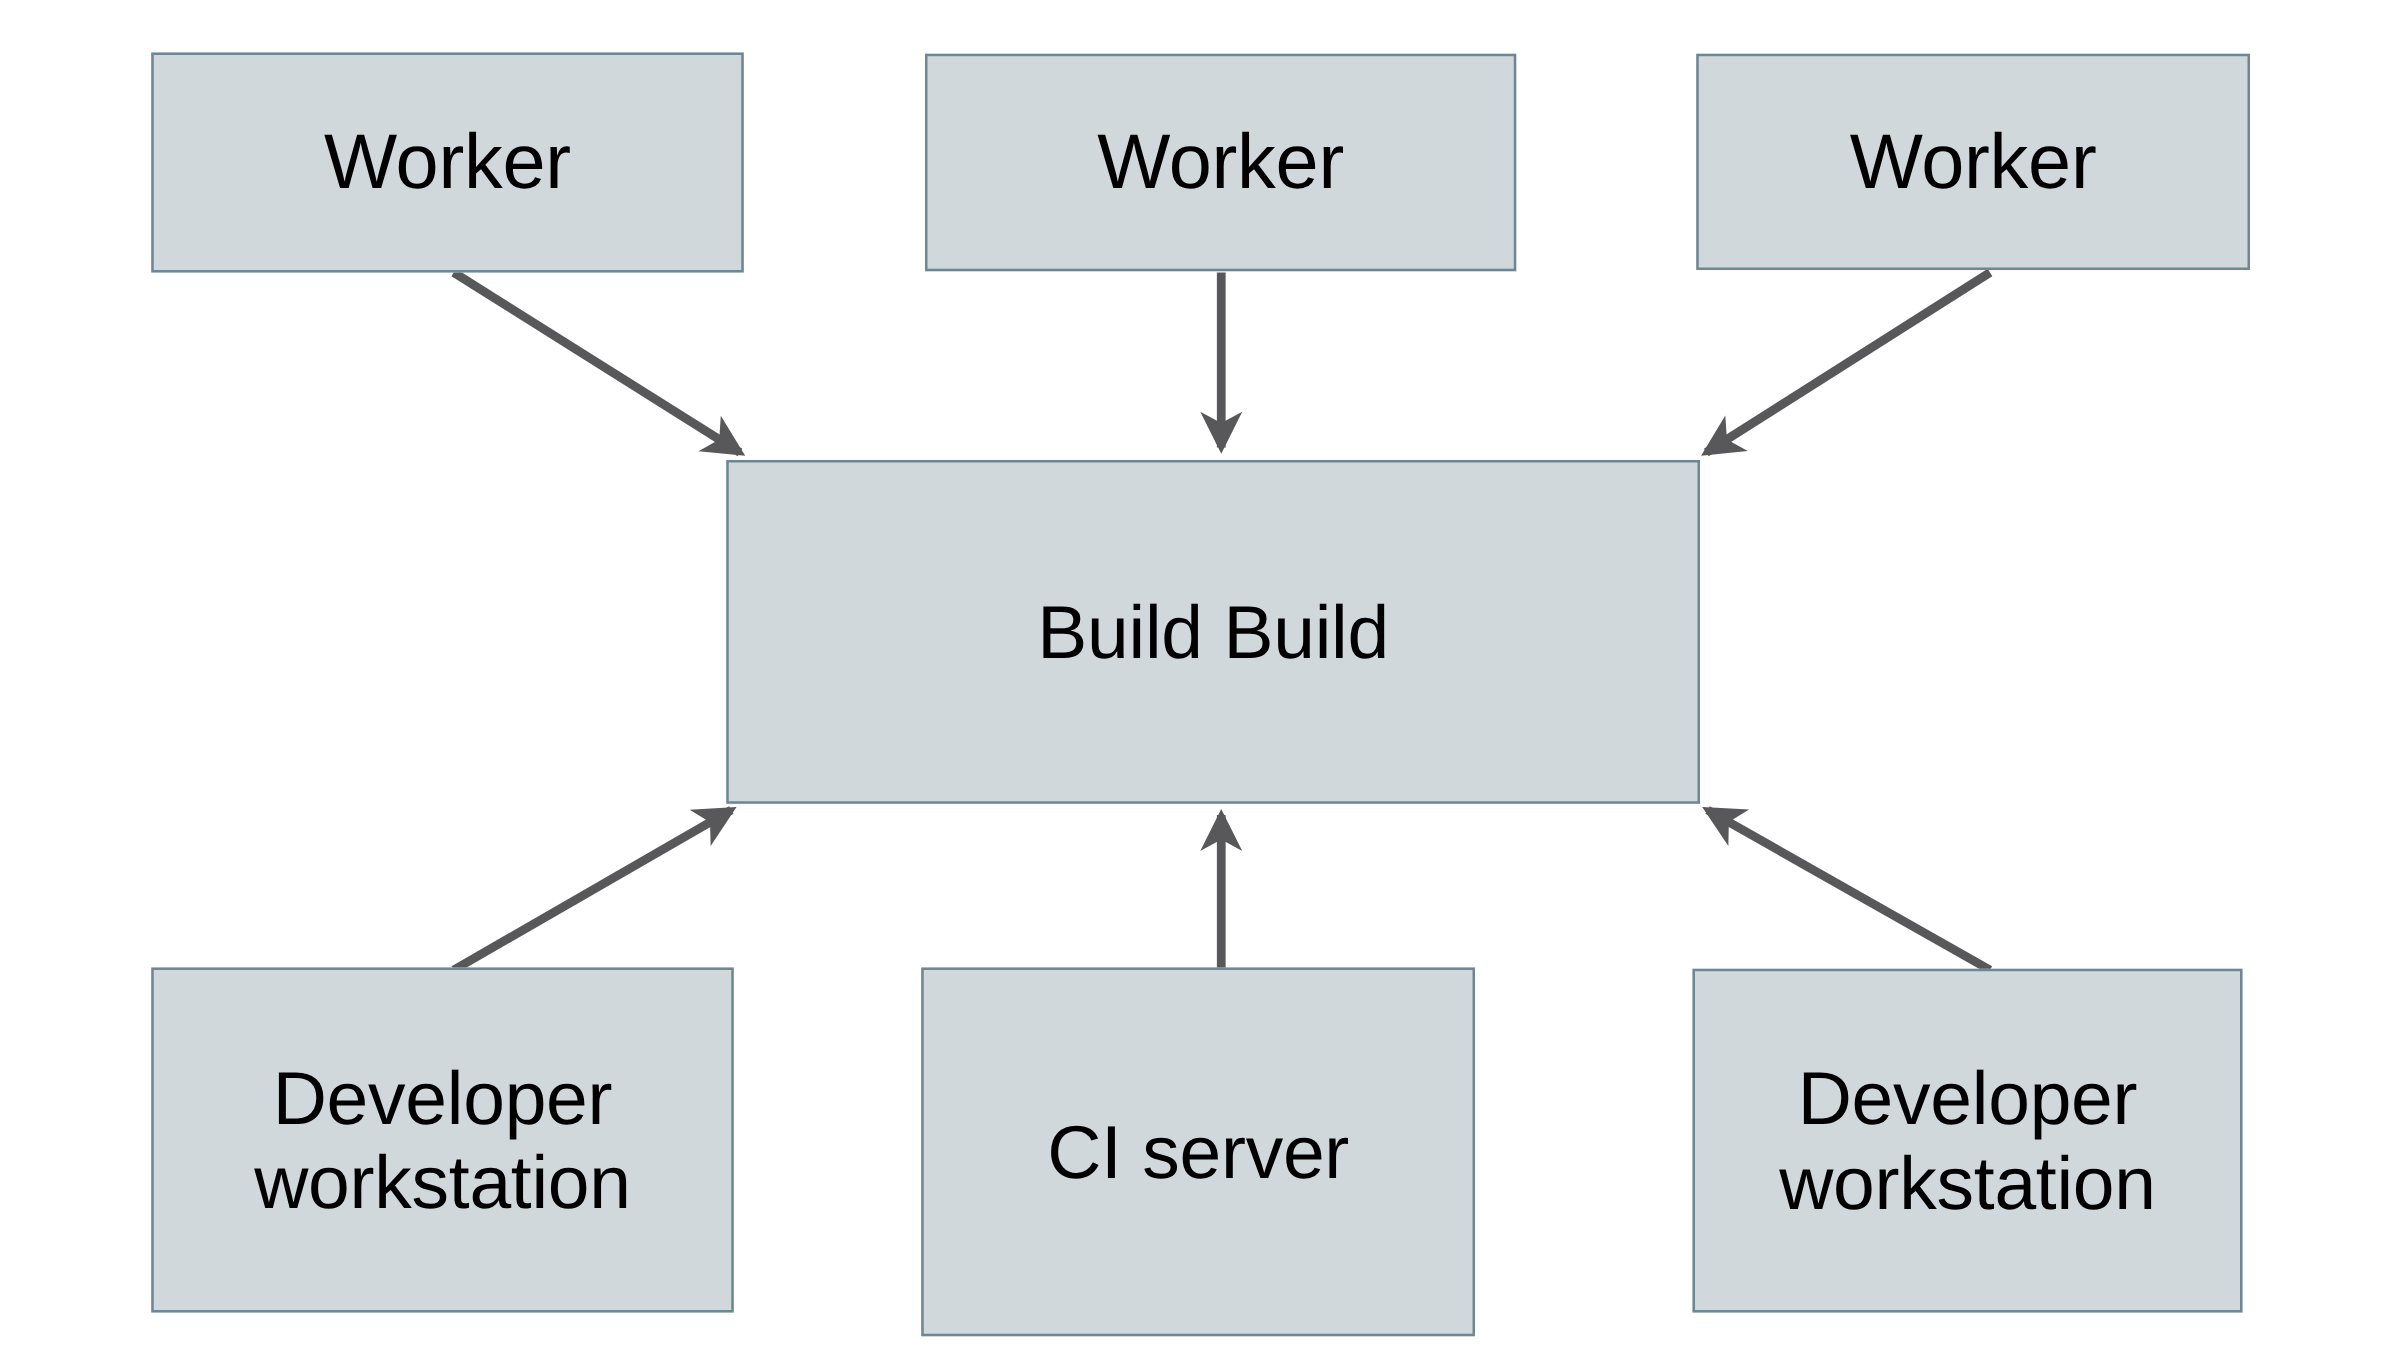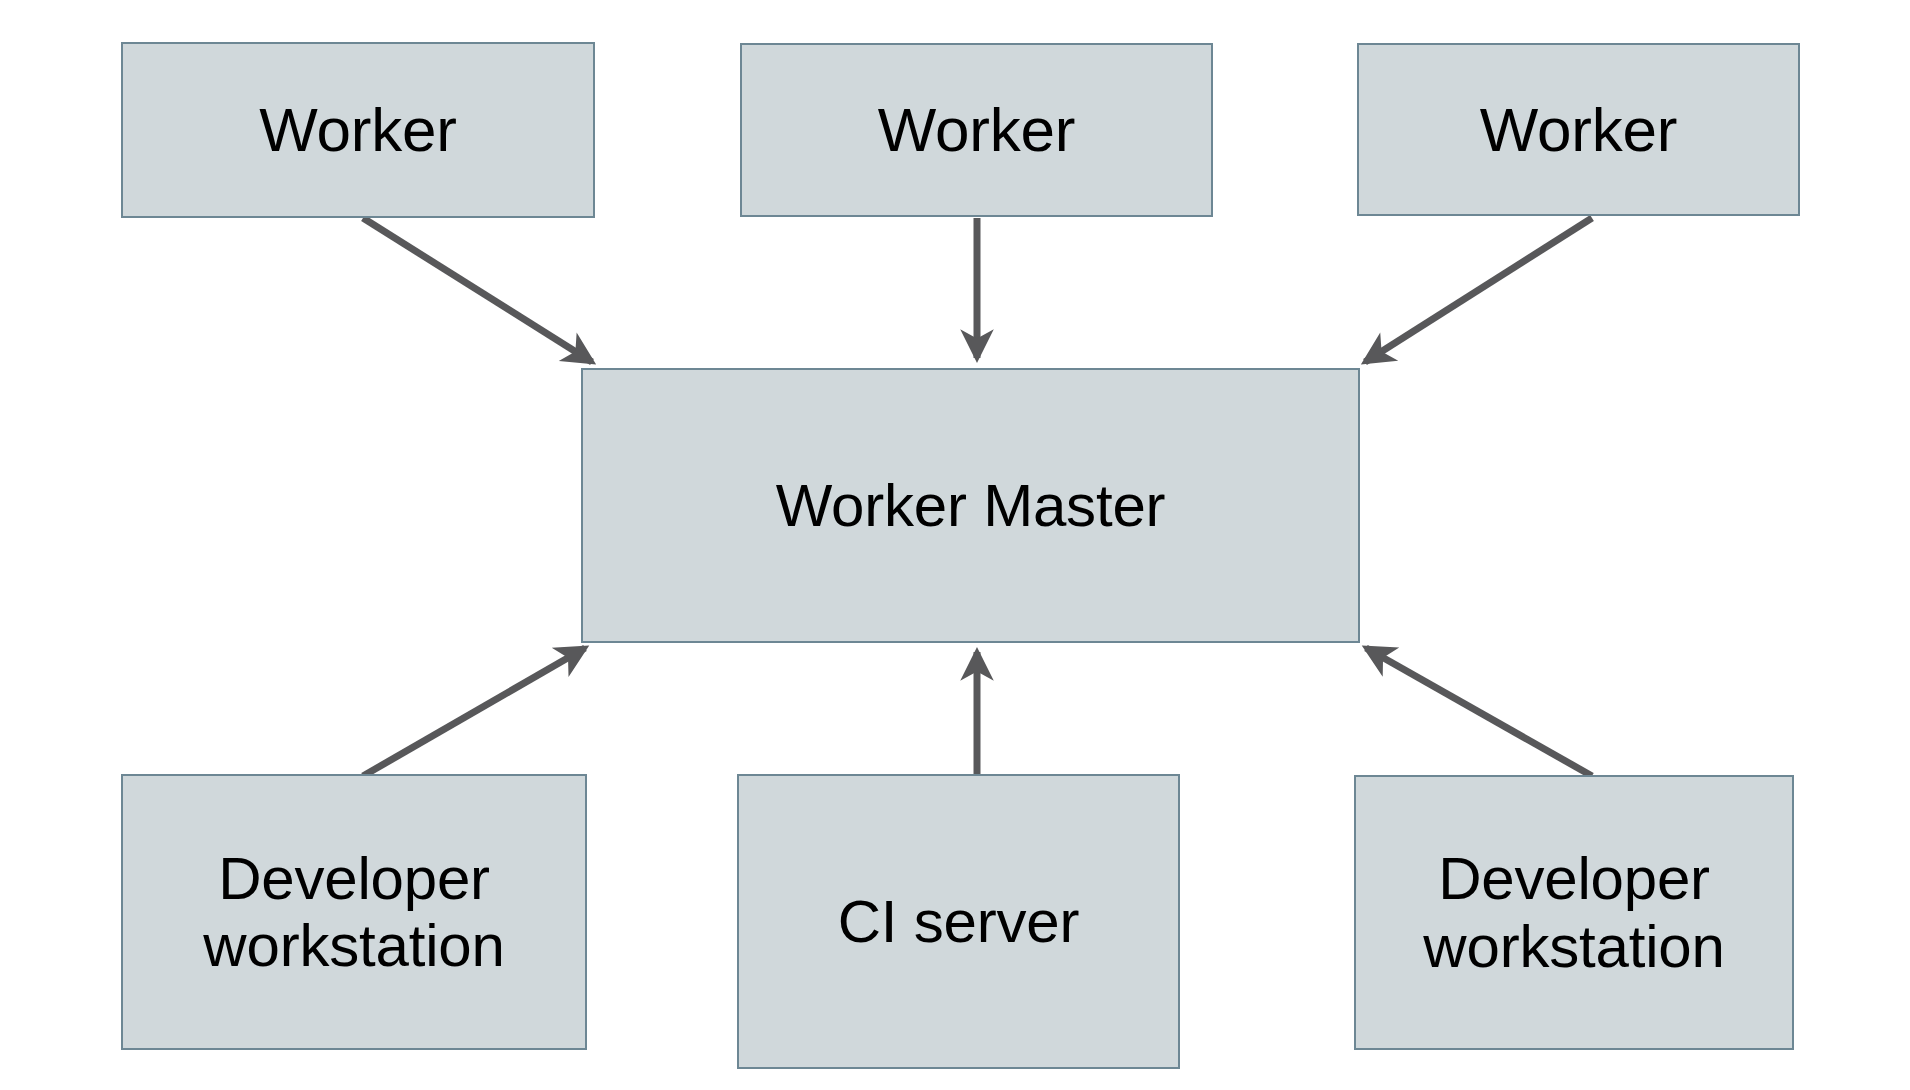--- a/index.html
+++ b/index.html
@@ -84,21 +84,21 @@
 
   <div class="node n-worker-mid">
     <span class="node-label">Worker</span>
   </div>
 
   <div class="node n-worker-right">
     <span class="node-label">Worker</span>
   </div>
 
   <div class="node n-build-master">
-    <span class="node-label">Worker Master</span>
+    <span class="node-label">Build Build</span>
   </div>
 
   <div class="node n-dev-left">
     <span class="node-label">Developer
 workstation</span>
   </div>
 
   <div class="node n-ci-server">
     <span class="node-label">CI server</span>
   </div>

